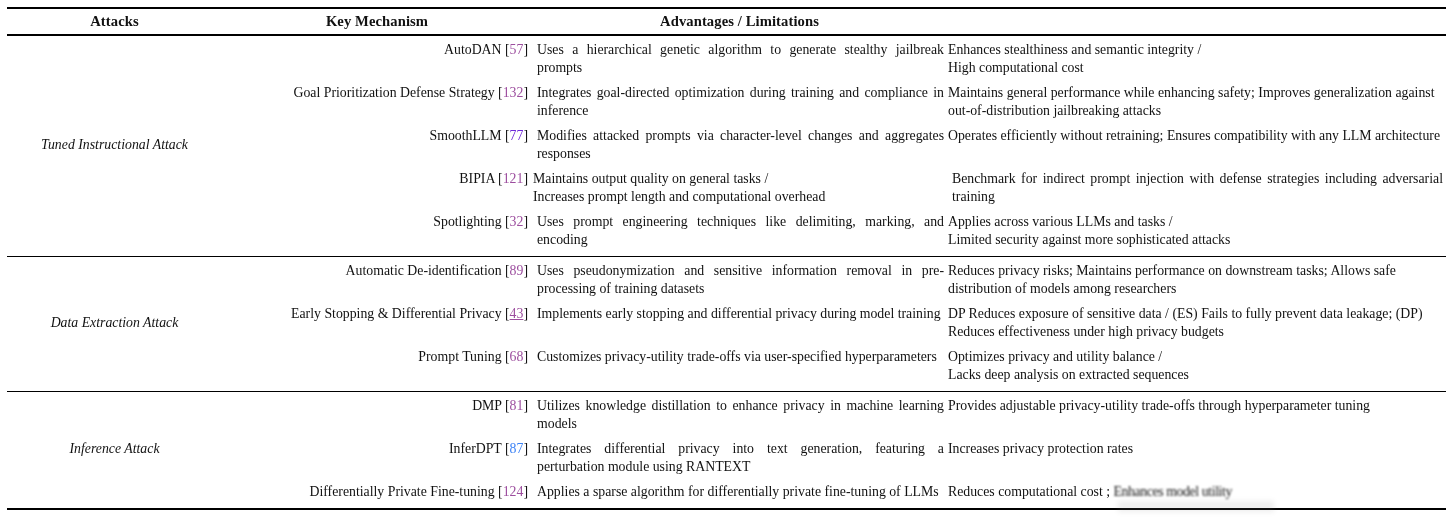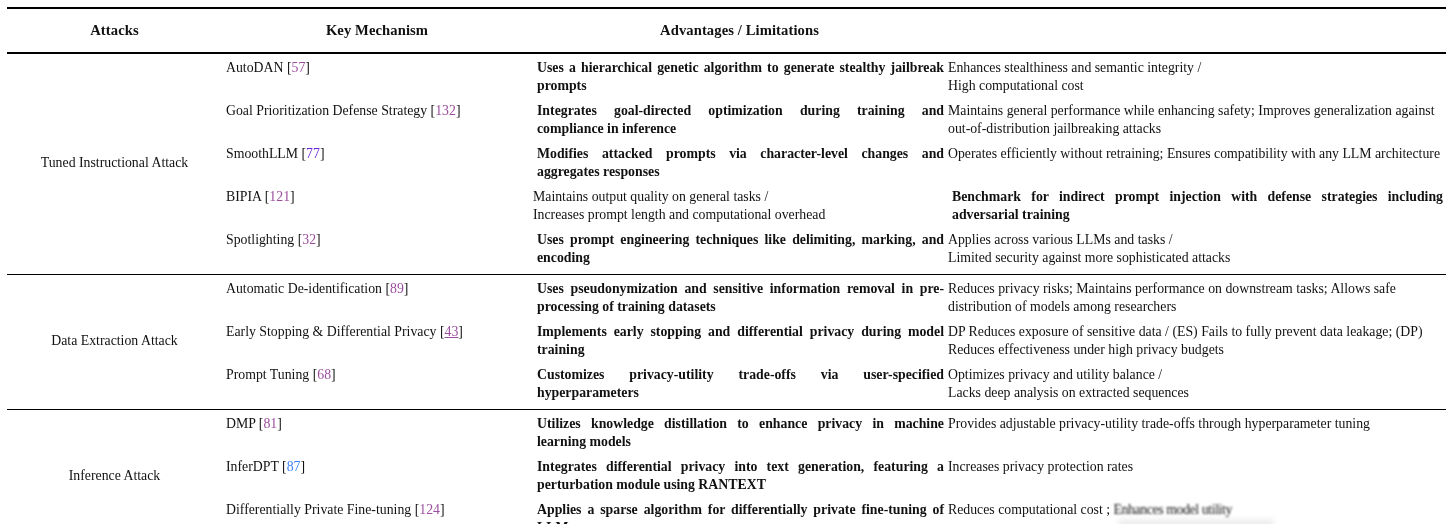--- a/index.html
+++ b/index.html
@@ -17,21 +17,21 @@
   .rule { background: #000000; width: 100%; }
   .rule-top    { height: 2px; }
   .rule-head   { height: 1.5px; }
   .rule-sep    { height: 1.2px; }
   .rule-bottom { height: 2.5px; }
 
   .header-row {
     display: grid;
     grid-template-columns: 215px 310px 415px 1fr;
     align-items: center;
-    height: 43px;
+    height: 25px;
   }
   .header-cell {
     text-align: center;
     font-weight: bold;
     font-size: 14.6px;
     letter-spacing: 0.1px;
   }
 
   .group {
     display: flex;
@@ -39,39 +39,39 @@
     padding: 2px 0 3px 0;
   }
   .attacks-cell {
     width: 215px;
     flex: 0 0 215px;
     display: flex;
     align-items: center;
     justify-content: center;
     text-align: right;
     font-size: 14px;
+    font-style: italic;
   }
   .rows { flex: 1 1 auto; display: flex; flex-direction: column; }
 
   .method-row {
     display: grid;
     grid-template-columns: 310px 415px 1fr;
     padding: 3px 0 4px 0;
   }
   .cell { font-size: 13.8px; line-height: 18px; }
   .method-cell {
-    text-align: left;
+    text-align: right;
     align-self: start;
     padding: 0 4px;
   }
   .mechanism-cell {
     text-align: justify;
     text-justify: inter-word;
     padding: 0 3px 0 5px;
-    font-weight: bold;
   }
   .advantages-cell {
     padding: 0 0 0 1px;
     white-space: pre-line;
   }
   .cite { text-decoration: none; cursor: pointer; }
 
   .blur-artifact {
     position: relative;
     display: inline-block;

